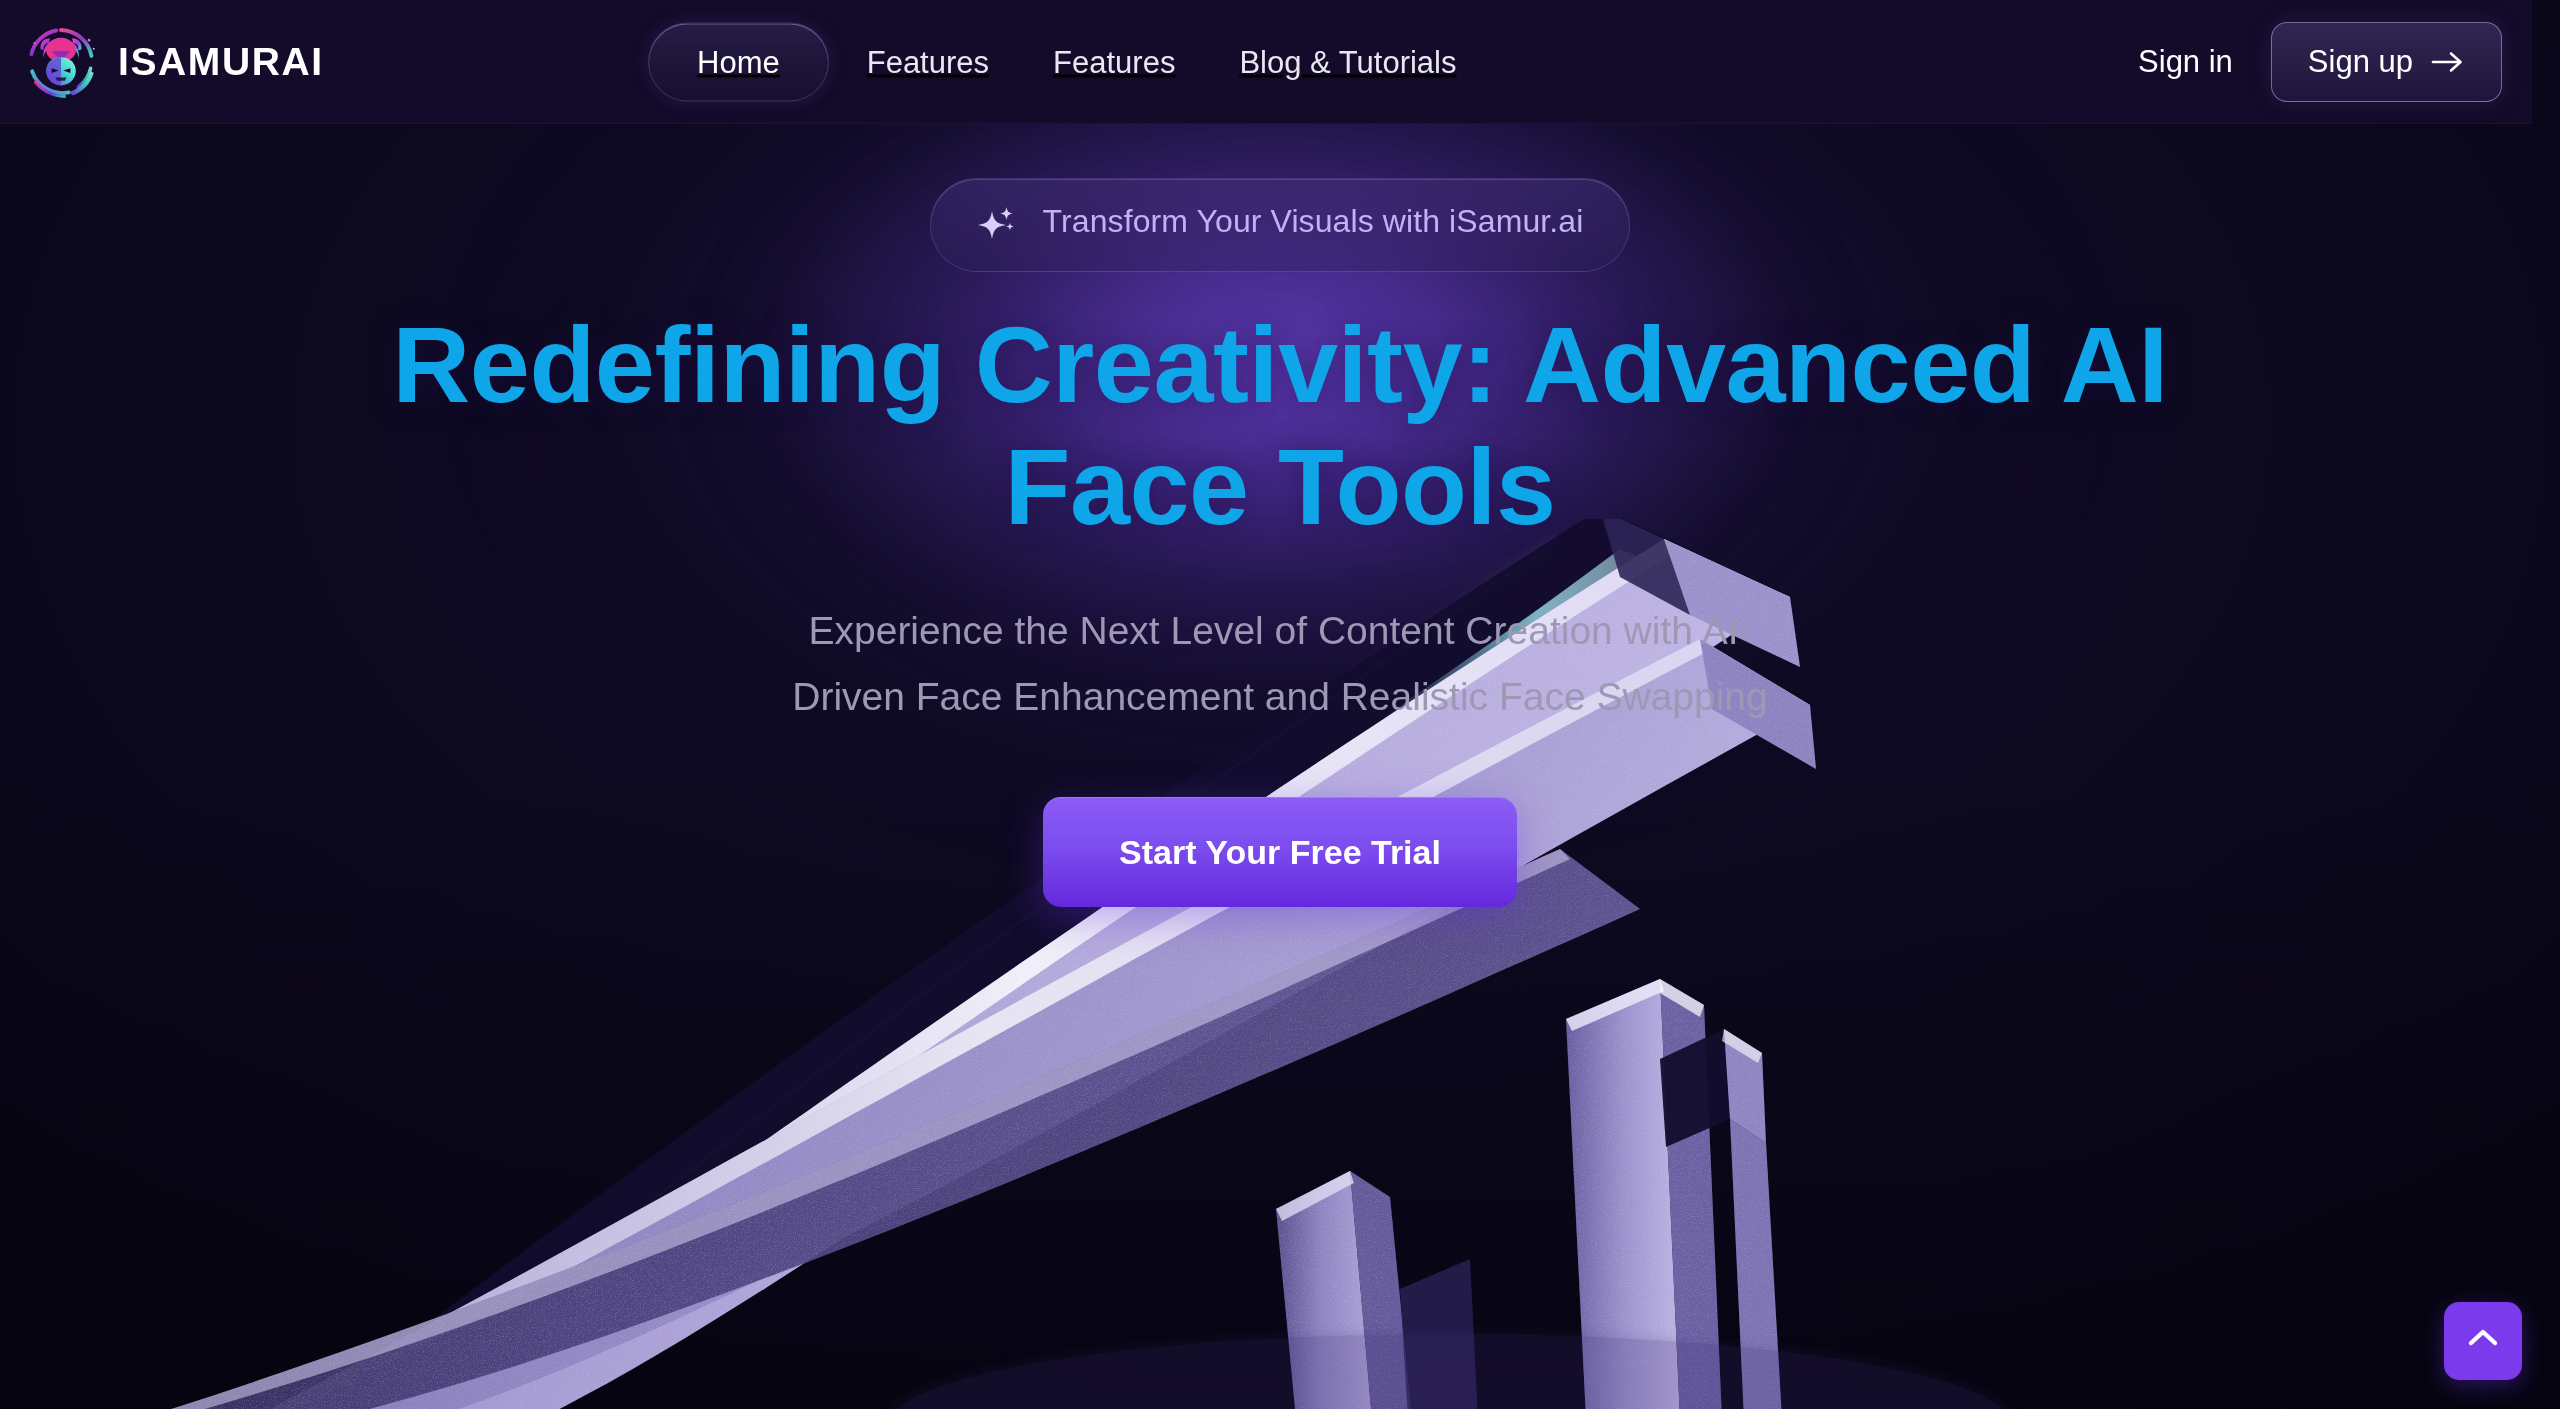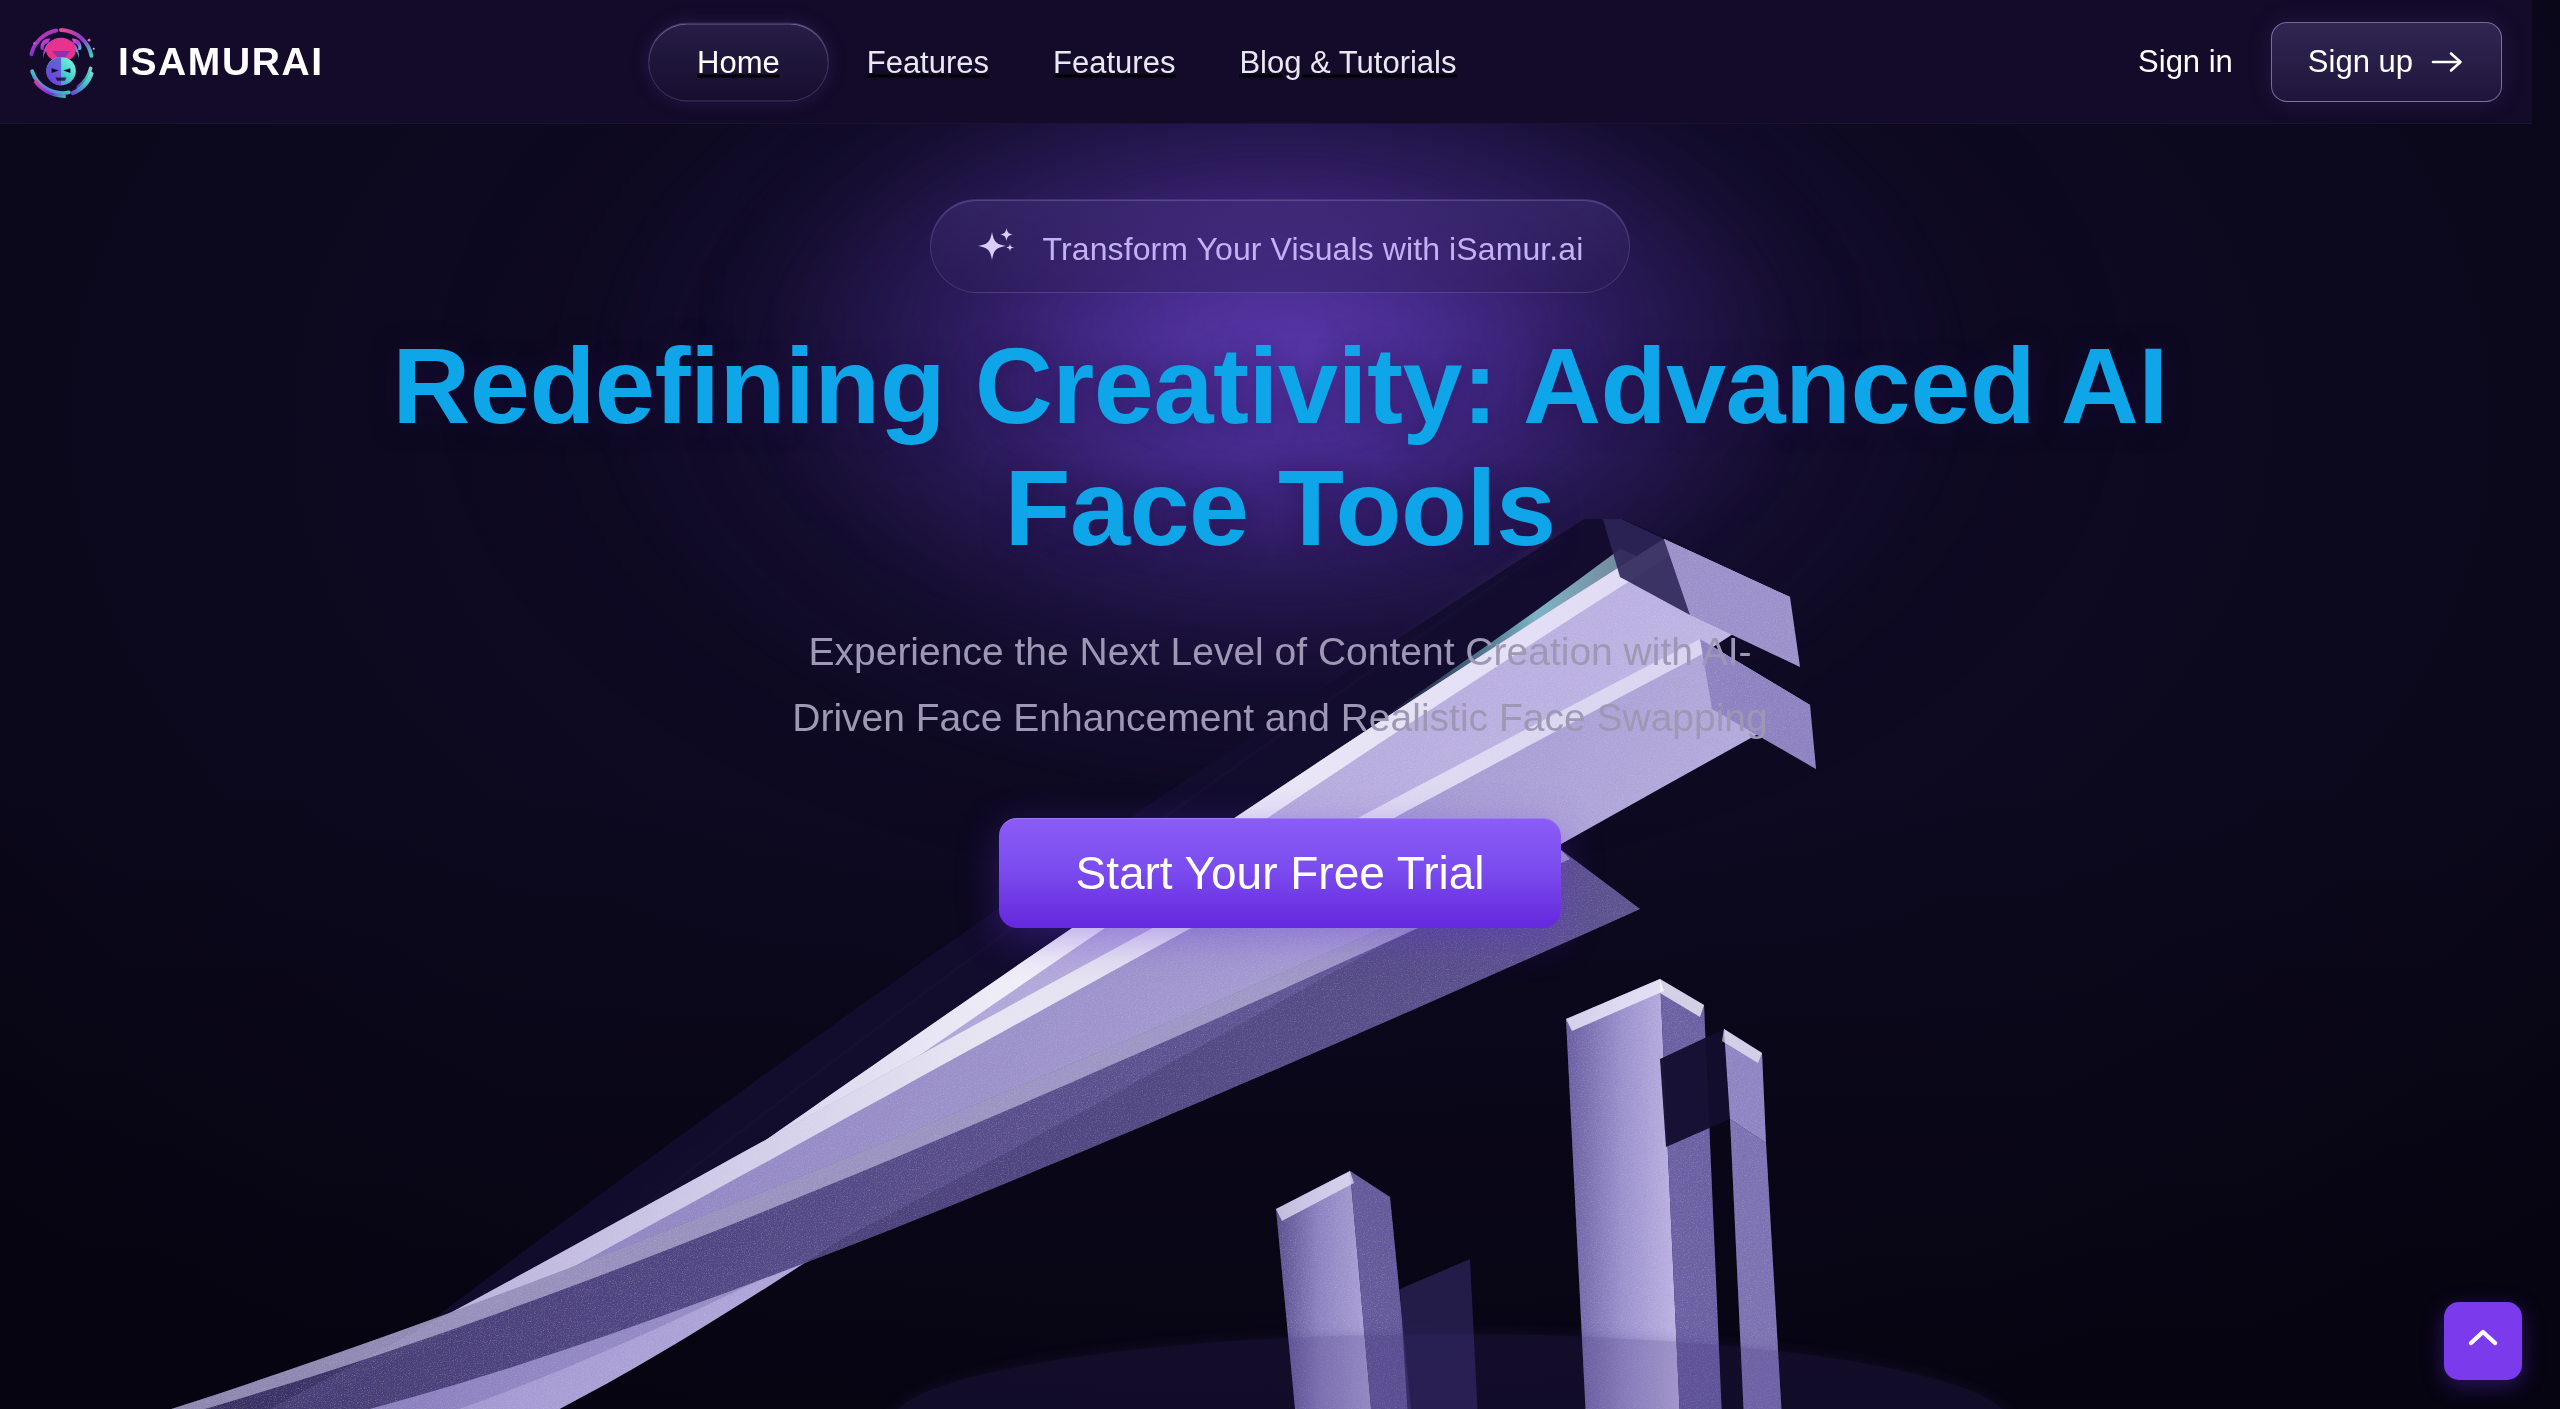--- a/index.html
+++ b/index.html
@@ -129,22 +129,22 @@
   
   .hero{
     position:absolute;
     top:124px; left:0;
     width:2560px;
     z-index:20;
     display:flex; flex-direction:column; align-items:center;
   }
 
   .badge{
-    margin-top:75px;
-    display:flex; align-items:flex-end; gap:22px;
+    margin-top:54px;
+    display:flex; align-items:flex-start; gap:22px;
     padding:24px 46px;
     border-radius:999px;
     background:linear-gradient(180deg, rgba(69,50,124,0.46) 0%, rgba(44,30,86,0.34) 100%);
     border:1px solid rgba(155,135,215,0.22);
     box-shadow:inset 0 1px 0 rgba(200,185,245,0.22);
   }
   .badge-text{
     color:#c3b1f5;
     font-size:32px;
     font-weight:400;
@@ -176,22 +176,22 @@
   }
 
   .cta{
     margin-top:68px;
     padding:0 76px;
     height:110px;
     display:flex; align-items:center; justify-content:center;
     border-radius:18px;
     background:linear-gradient(180deg, #8b5cf6 0%, #7c4def 45%, #6428dd 100%);
     color:#ffffff;
-    font-size:46px;
-    font-weight:400;
+    font-size:34px;
+    font-weight:700;
     white-space:nowrap;
     cursor:pointer;
     box-shadow:0 10px 40px rgba(98,45,215,0.38), inset 0 1px 0 rgba(255,255,255,0.18);
   }
 
   
   .torii-wrap{
     position:absolute;
     left:0; bottom:0;
     width:2560px; height:900px;

